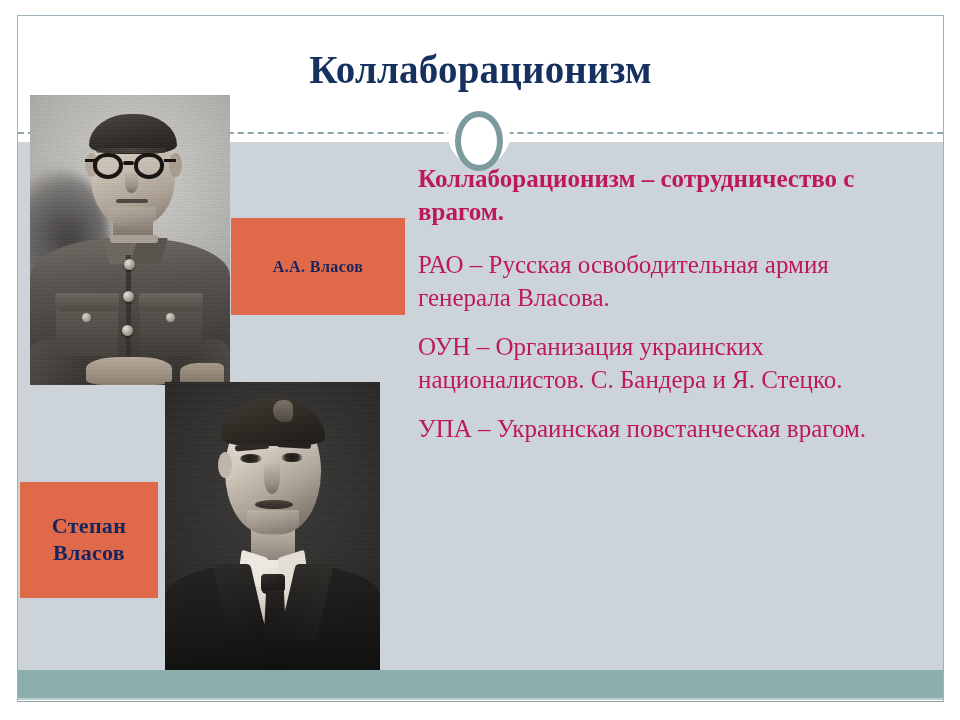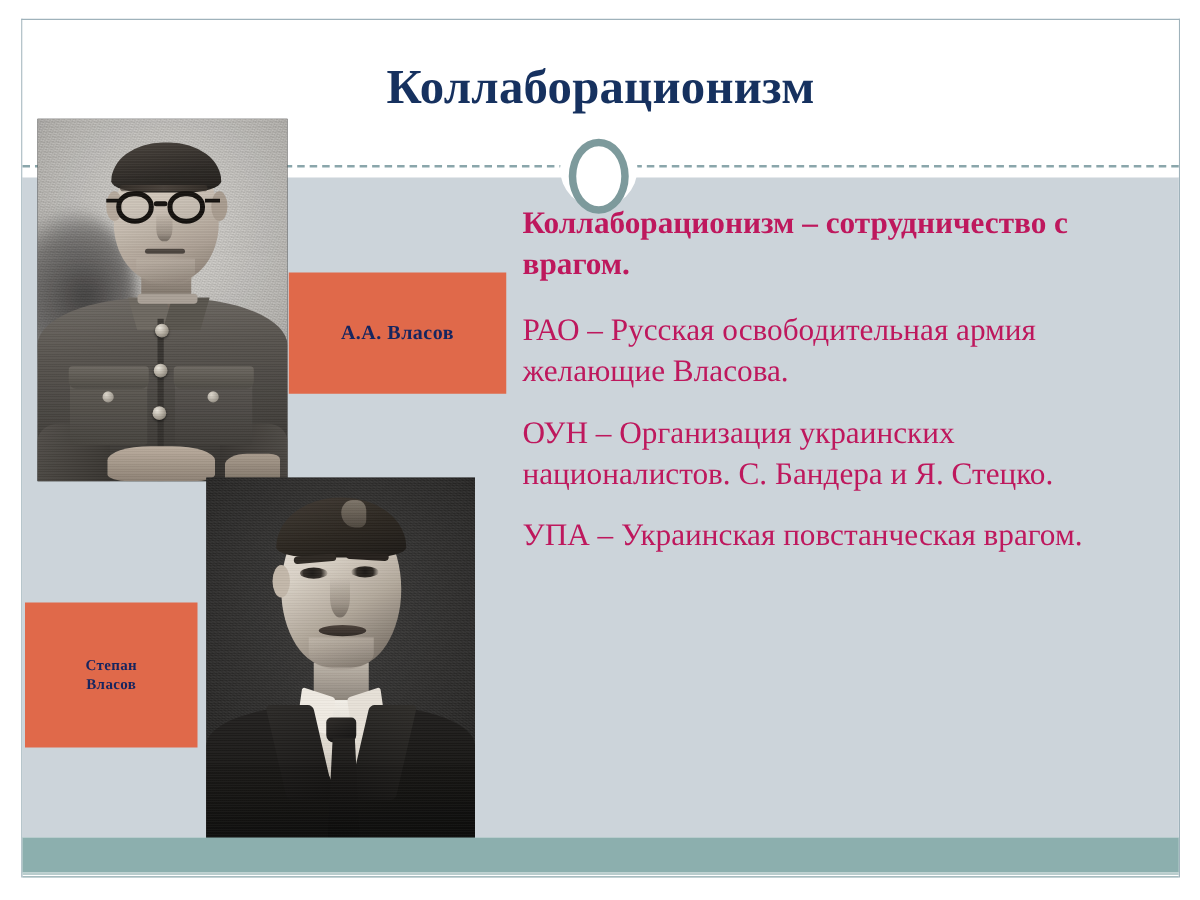--- a/index.html
+++ b/index.html
@@ -690,21 +690,21 @@
     width: 174px;
     height: 97px;
     font-size: 16px;
     letter-spacing: .4px;
   }
   .caption-bandera {
     left: 20px;
     top: 482px;
     width: 138px;
     height: 116px;
-    font-size: 12px;
+    font-size: 22px;
     letter-spacing: .3px;
   }
   .caption-bandera span { display: block; }
 
   
   .text-col {
     position: absolute;
     left: 418px;
     top: 162px;
     width: 500px;
@@ -809,21 +809,21 @@
 
   <div class="caption-box caption-bandera">
     <div>
       <span>Степан</span>
       <span>Власов</span>
     </div>
   </div>
 
   <div class="text-col">
     <p class="para lead">Коллаборационизм – сотрудничество с врагом.</p>
-    <p class="para">РАО – Русская освободительная армия желающие Власова.</p>
+    <p class="para">РАО – Русская освободительная армия генерала Власова.</p>
     <p class="para">ОУН – Организация украинских националистов.  С. Бандера и Я. Стецко.</p>
     <p class="para">УПА – Украинская повстанческая врагом.</p>
   </div>
 
   <div class="footer-band"></div>
   <div class="footer-rule"></div>
   <div class="footer-rule2"></div>
 
 </div>
 

